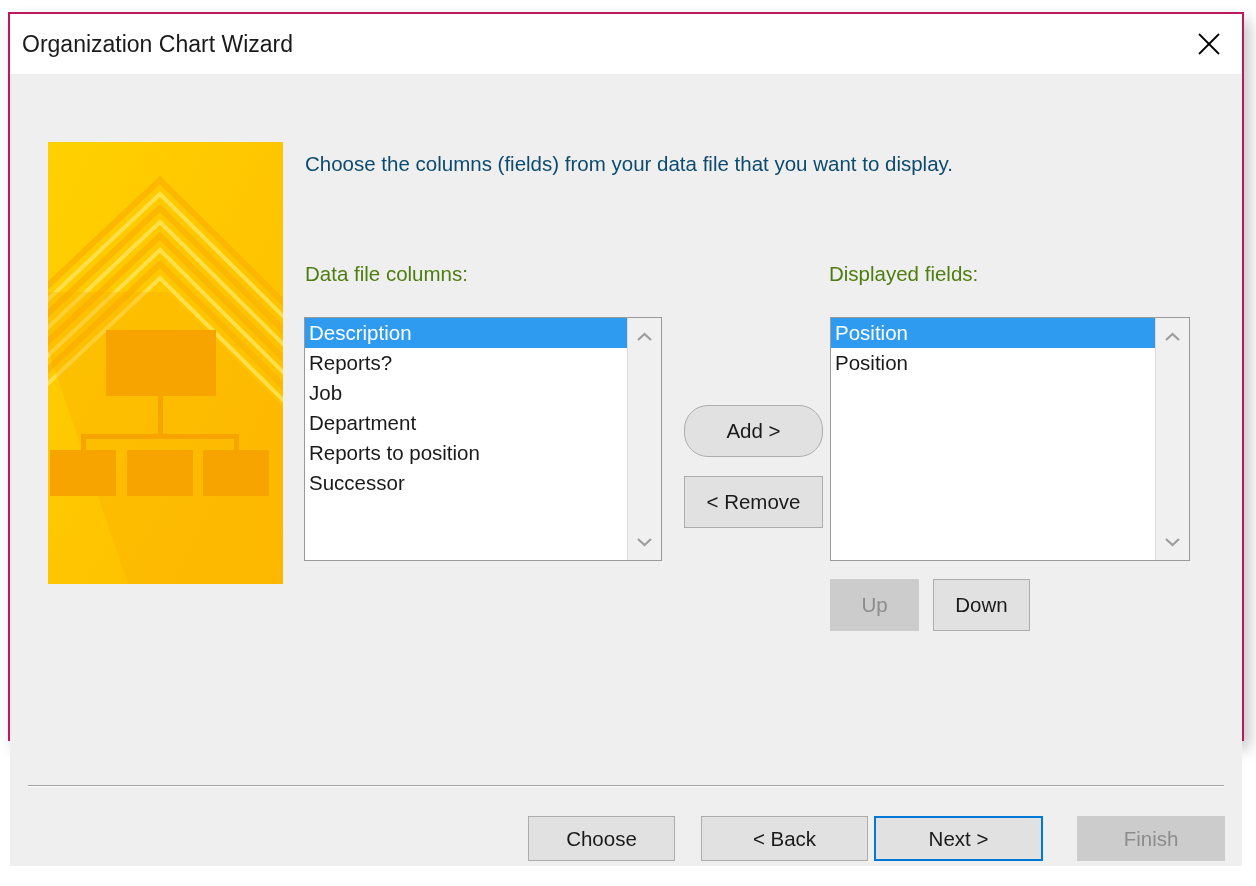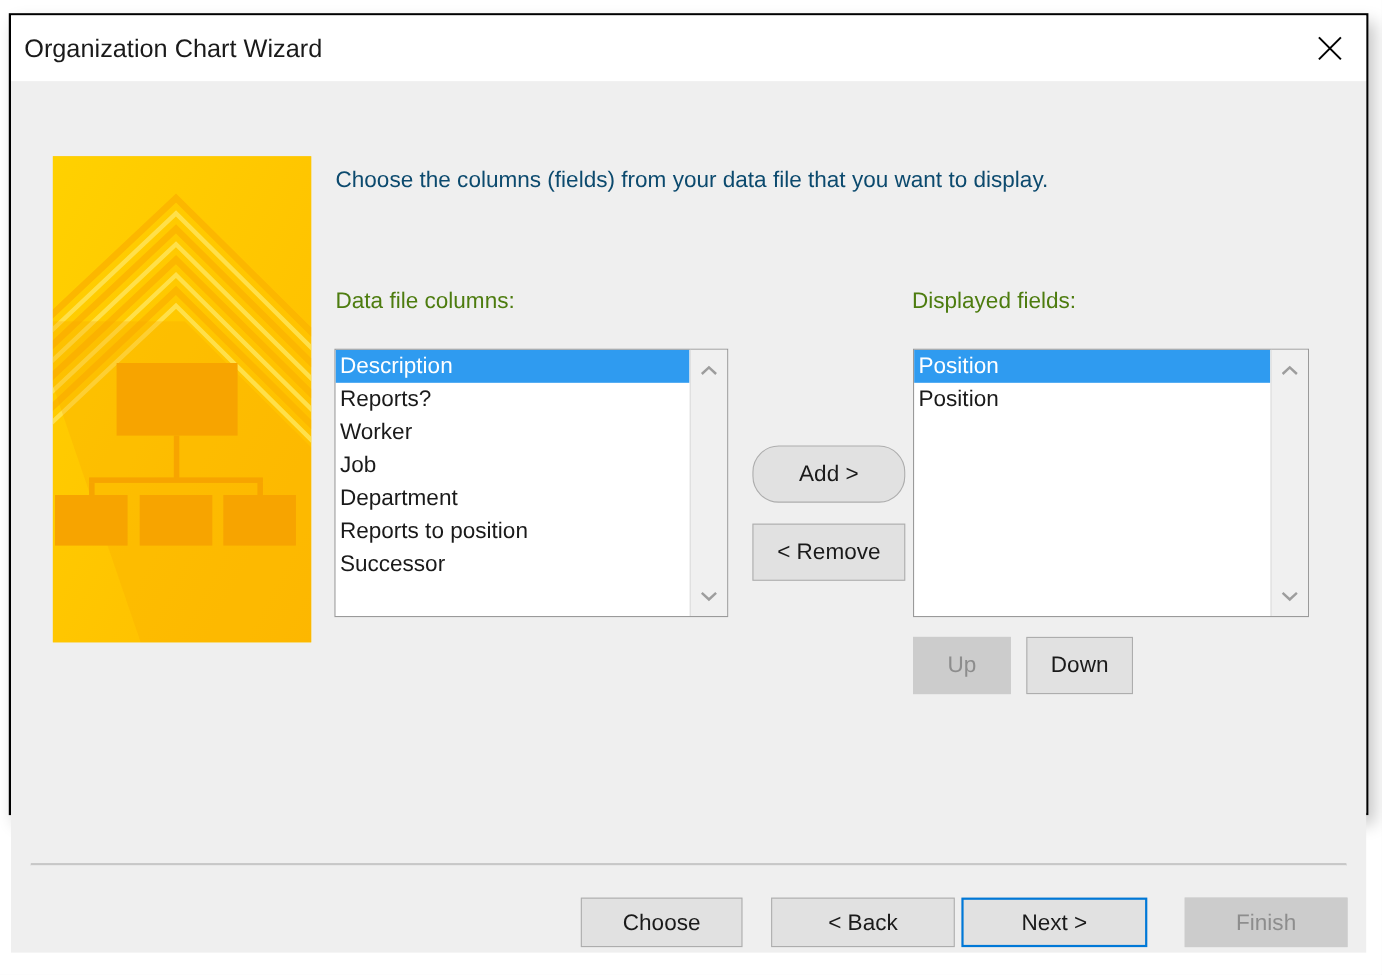--- a/index.html
+++ b/index.html
@@ -12,21 +12,21 @@
     overflow: hidden;
   }
 
   #dialog {
     position: absolute;
     left: 8px;
     top: 12px;
     width: 1236px;
     height: 729px;
     box-sizing: border-box;
-    border: 2px solid #000000;
+    border: 2px solid #be185d;
     background: #efefef;
     box-shadow: 6px 8px 14px rgba(0,0,0,0.22);
   }
 
   
   #titlebar {
     position: absolute;
     left: 0; top: 0;
     width: 1232px;
     height: 60px;
@@ -258,21 +258,20 @@
     </div>
 
     <div id="instruction">Choose the columns (fields) from your data file that you want to display.</div>
 
     <div id="label-left" class="field-label">Data file columns:</div>
 
     <div id="listbox-left" class="listbox">
       <div class="list-items">
         <div class="list-item selected">Description</div>
         <div class="list-item">Reports?</div>
-        <div class="list-item">Worker</div>
         <div class="list-item">Job</div>
         <div class="list-item">Department</div>
         <div class="list-item">Reports to position</div>
         <div class="list-item">Successor</div>
       </div>
       <div class="scrollbar">
         <div class="scroll-arrow up">
           <svg width="17" height="11" viewBox="0 0 17 11" aria-hidden="true">
             <polyline points="2,8 8.5,2 15,8" fill="none" stroke="#9d9d9d" stroke-width="2.2"></polyline>
           </svg>

